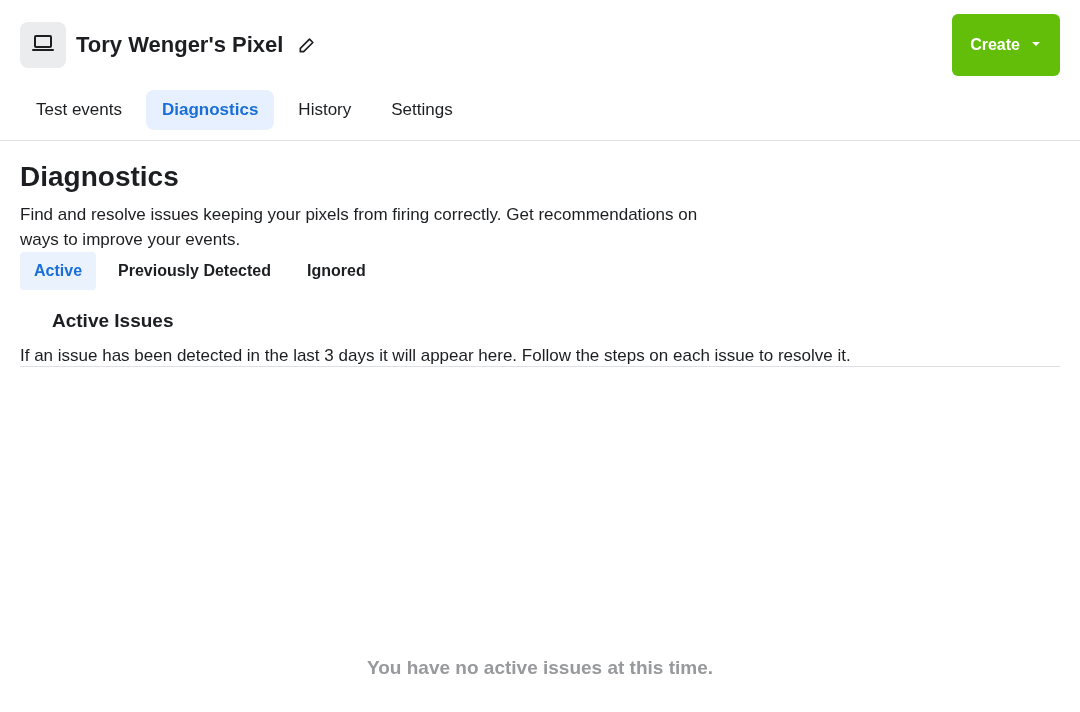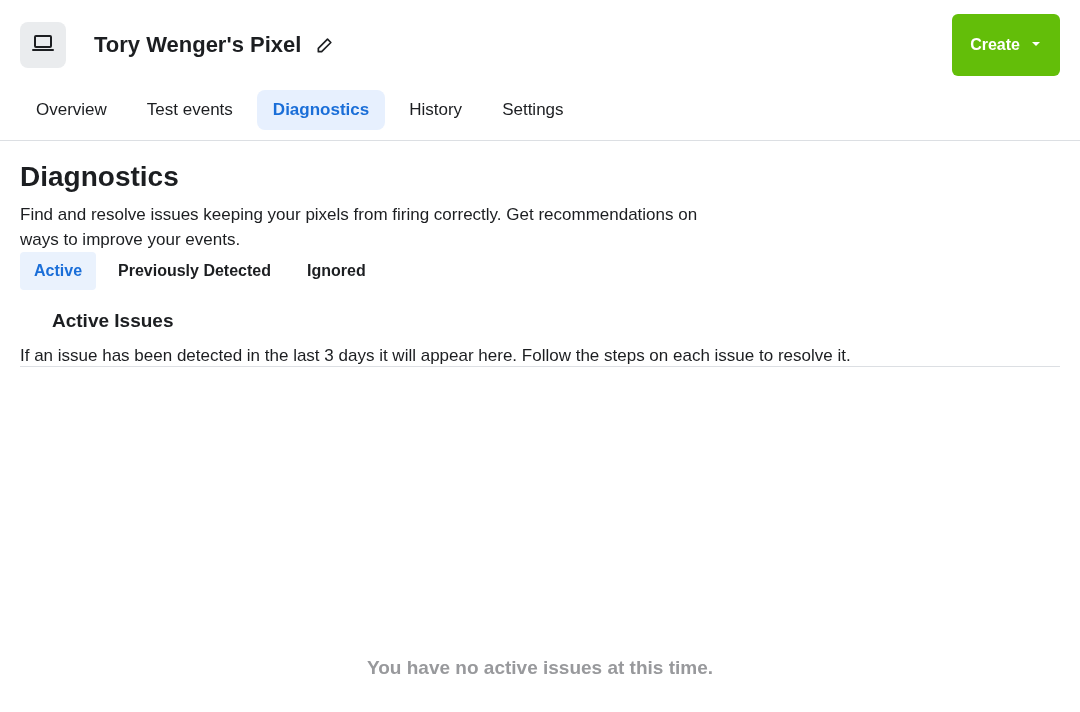--- a/index.html
+++ b/index.html
@@ -17,21 +17,21 @@
     }
     .header {
       display: flex;
       align-items: center;
       justify-content: space-between;
       padding: 14px 20px 0 20px;
     }
     .header-left {
       display: flex;
       align-items: center;
-      gap: 28px;
+      gap: 10px;
     }
     .pixel-icon-box {
       width: 46px;
       height: 46px;
       background: #eaecee;
       border-radius: 8px;
       display: flex;
       align-items: center;
       justify-content: center;
     }
@@ -157,21 +157,20 @@
     <span>Create</span>
     <span>
       <svg width="12" height="12" viewBox="0 0 12 12">
         <path d="M2 4 L6 8 L10 4 Z" fill="#ffffff"></path>
       </svg>
     </span>
   </button>
 </div>
 
 <div class="nav-tabs">
-  <div class="nav-tab">Overview</div>
   <div class="nav-tab">Test events</div>
   <div class="nav-tab active">Diagnostics</div>
   <div class="nav-tab">History</div>
   <div class="nav-tab">Settings</div>
 </div>
 
 <div class="content">
   <h1 class="page-heading">Diagnostics</h1>
   <p class="page-description">Find and resolve issues keeping your pixels from firing correctly. Get recommendations on ways to improve your events.</p>
 

